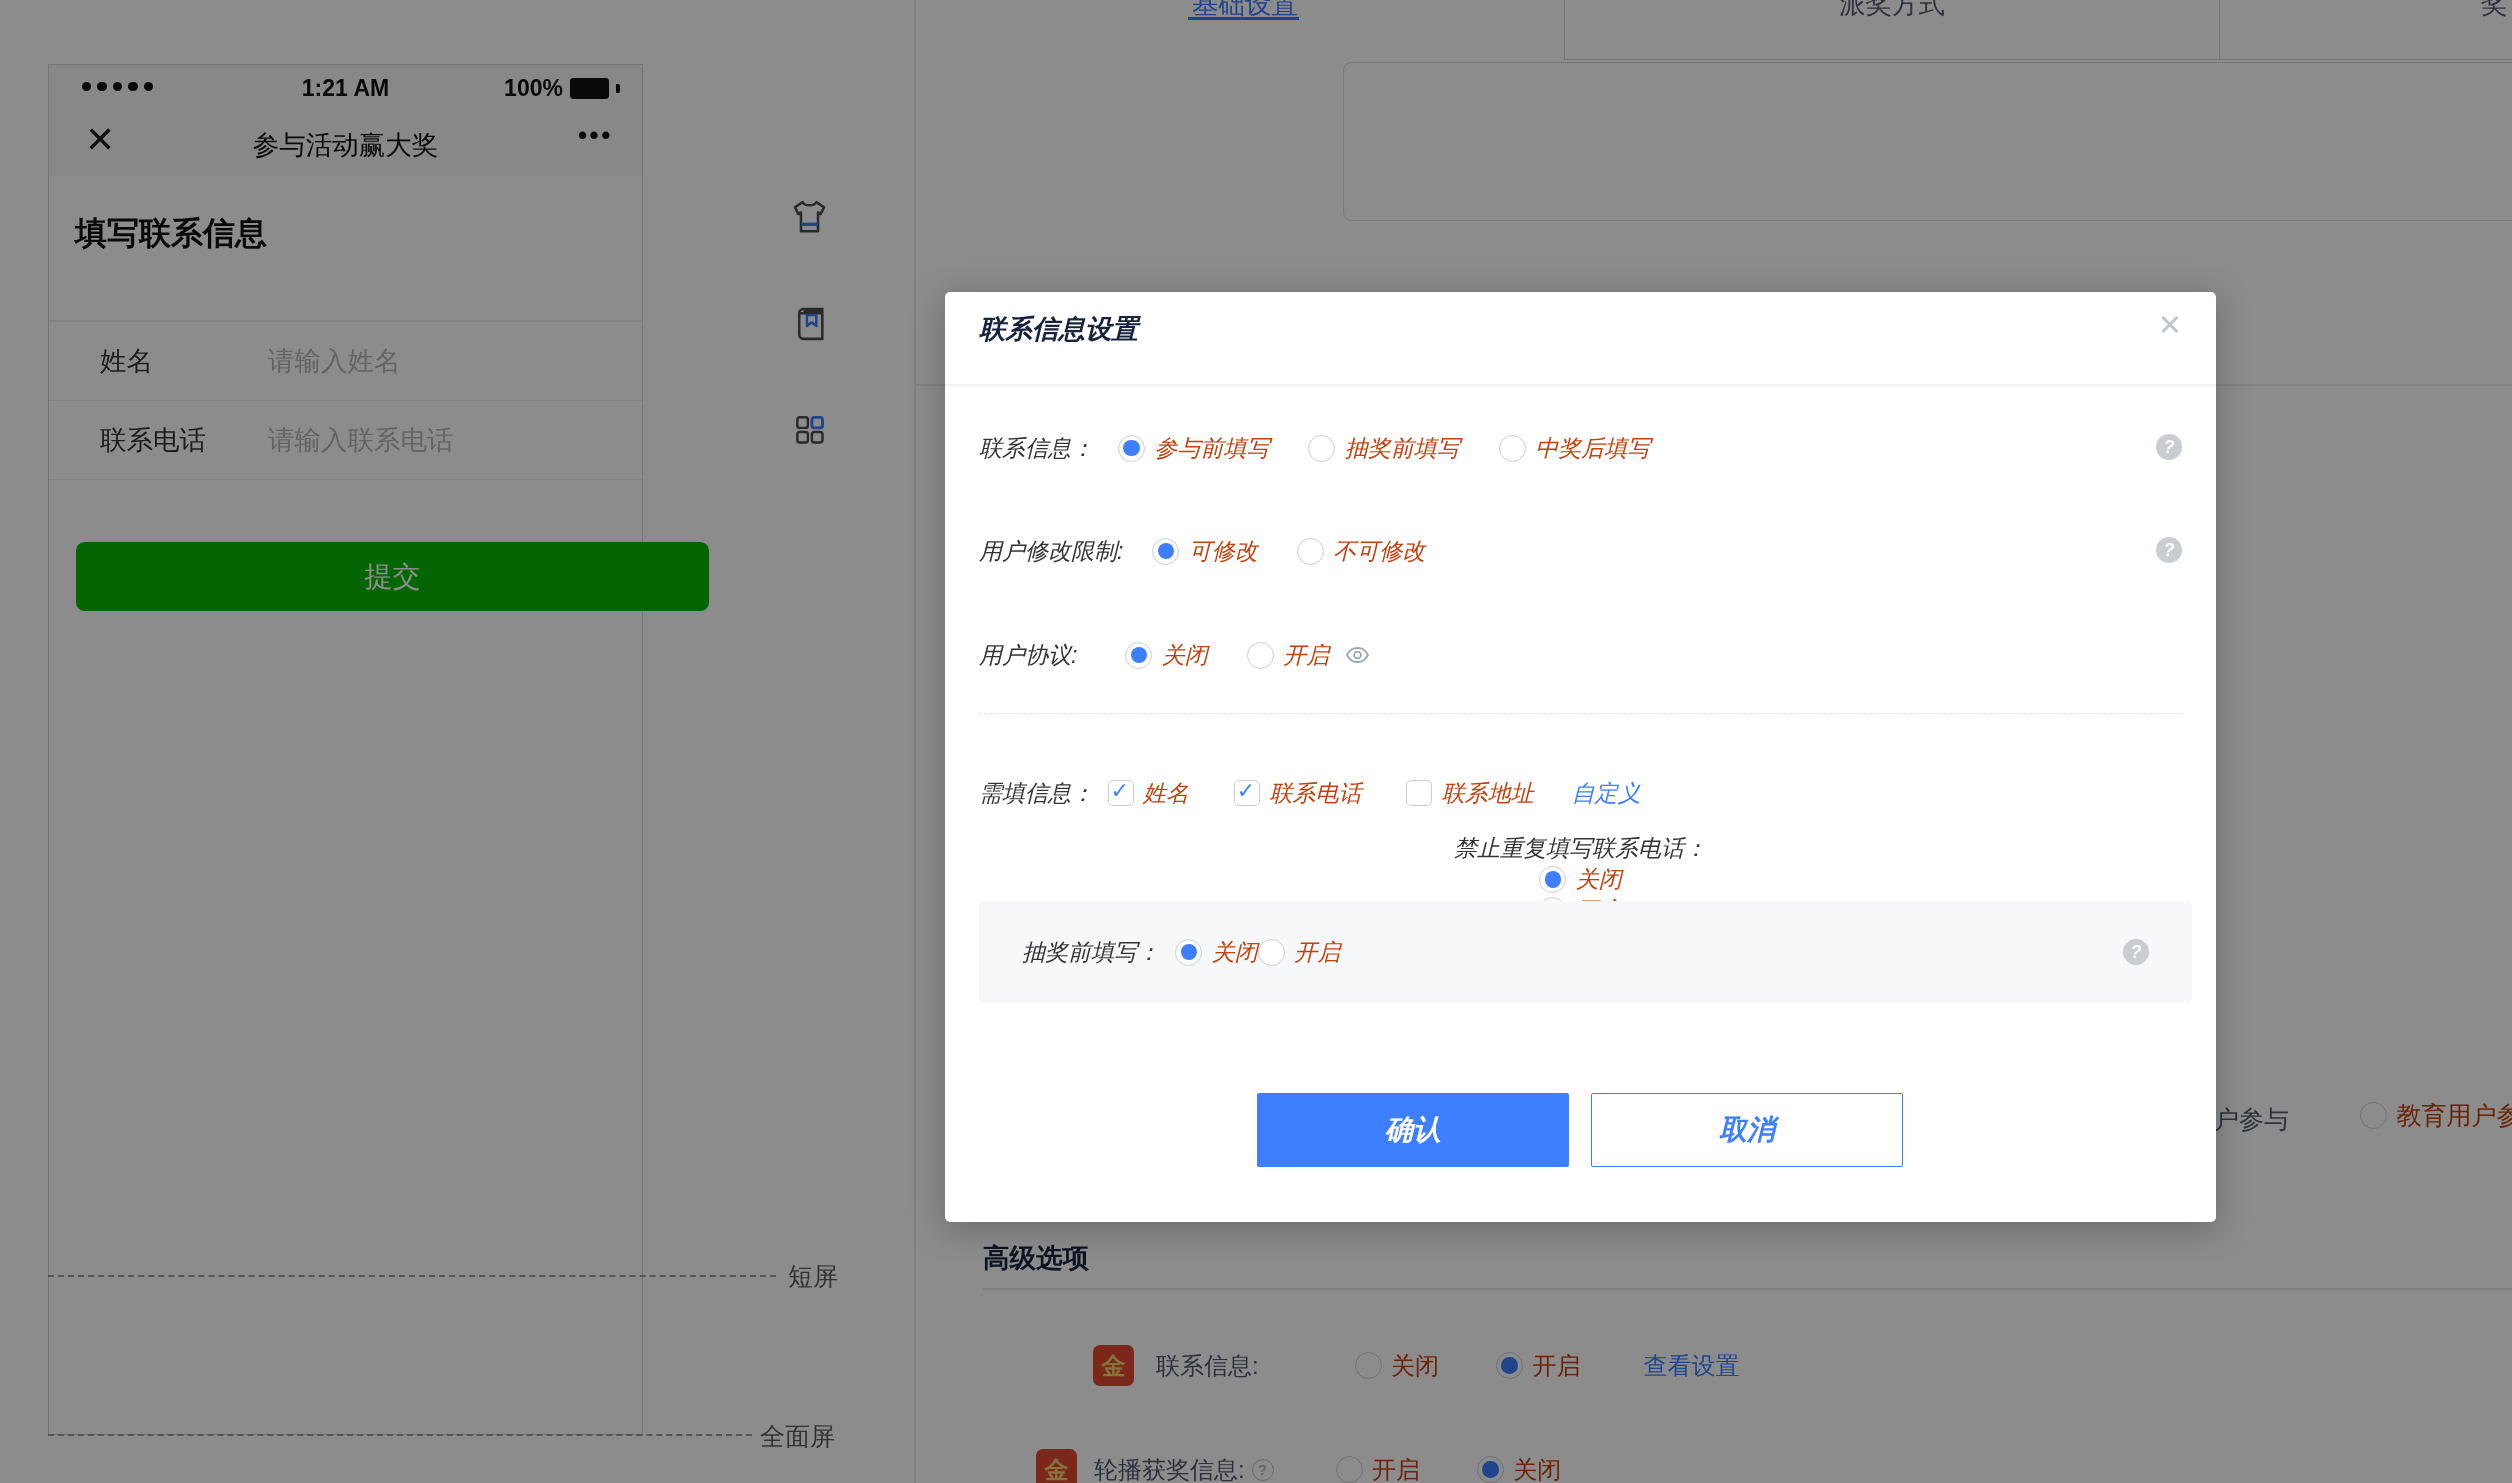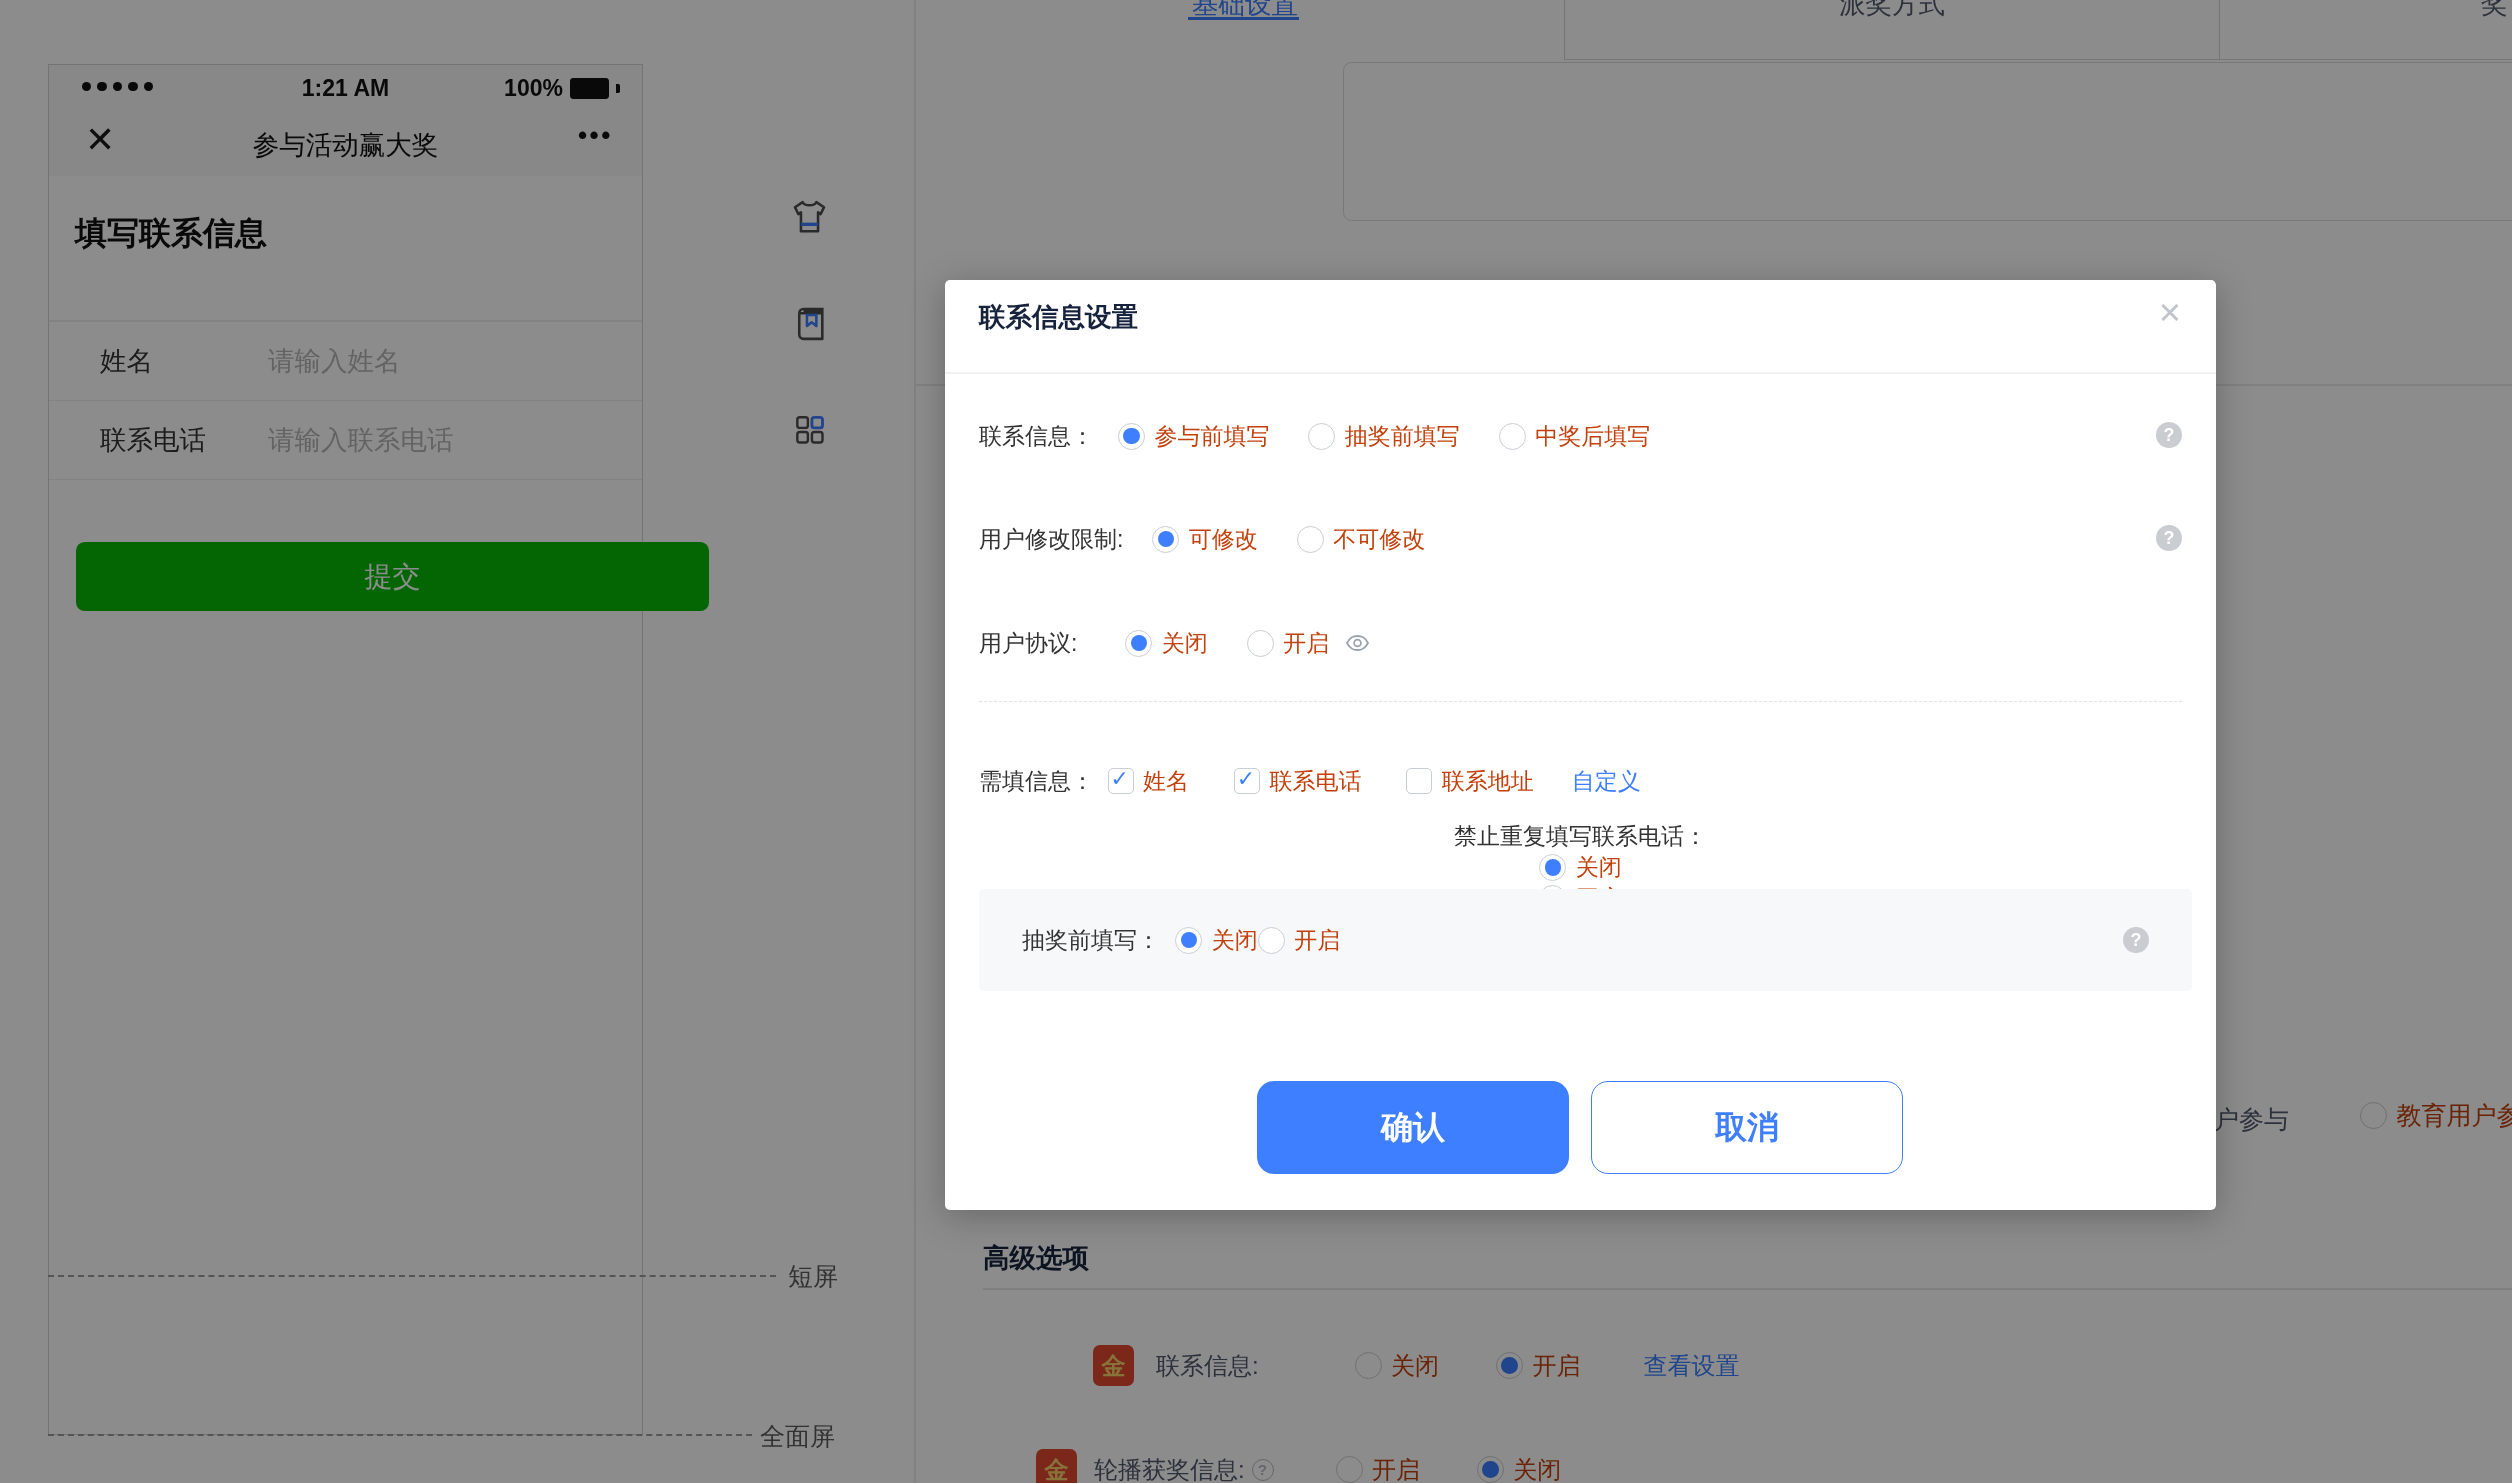--- a/index.html
+++ b/index.html
@@ -62,36 +62,36 @@
   .qmark.outline{background:transparent;border:1.7px solid #b9bcc2;color:#b9bcc2;width:22px;height:22px;font-size:15.4px;box-sizing:border-box;}
   .bluelink{font-size:23px;color:#3D7FFF;white-space:nowrap;}
   
   .advtitle{position:absolute;left:983px;top:1240px;font-size:26.5px;font-weight:600;color:#17233d;}
   .advrow{position:absolute;display:flex;align-items:center;}
   .badge{width:41px;height:41px;border-radius:6.9px;background:#E04931;color:#F6D26B;
     font-size:24px;font-weight:700;display:flex;align-items:center;justify-content:center;flex:0 0 auto;}
   .advlabel{font-size:24px;color:#515a6e;white-space:nowrap;}
   
   .dim{position:absolute;left:0;top:0;right:0;bottom:0;background:rgba(0,0,0,0.45);z-index:5;}
-  .modal{position:absolute;left:945px;top:280px;width:1271px;height:930px;background:#fff;
-    border-radius:5.1px;box-shadow:0 6.9px 34px rgba(0,0,0,0.25);z-index:10;}
+  .modal{position:absolute;left:945px;top:292px;width:1271px;height:930px;background:#fff;
+    border-radius:5.1px;box-shadow:0 6.9px 34px rgba(0,0,0,0.25);z-index:10;font-style:italic;}
   .mtitle{position:absolute;left:34px;top:19px;font-size:26.5px;font-weight:700;color:#17233d;}
   .mclose{position:absolute;right:34px;top:19px;font-size:29px;color:#c0c4cc;font-weight:300;line-height:1;}
   .mheaderline{position:absolute;left:0;right:0;top:92px;height:1.7px;background:#f0f1f3;}
   .mrow{position:absolute;left:34px;right:34px;height:38px;display:flex;align-items:center;}
   .mlabel{font-size:23px;color:#333;white-space:nowrap;}
   .mrow .gap{width:39px;flex:0 0 auto;}
   .mrow .help-right{position:absolute;right:0;top:5.1px;}
   .mdash{position:absolute;left:34px;right:34px;top:421px;border-top:1.7px dashed #e3e5e8;}
   .graybox{position:absolute;left:34px;right:24px;top:609px;height:102px;background:#f7f8f9;
     border-radius:5.1px;}
   .graybox-inner{position:absolute;left:43px;top:0;bottom:0;display:flex;align-items:center;}
   .graybox .help-right2{position:absolute;right:43px;top:38px;}
-  .btn{position:absolute;top:801px;width:312px;height:93px;border-radius:17px;box-sizing:border-box;
-    display:flex;align-items:center;justify-content:center;font-size:32px;font-weight:700;}
+  .btn{position:absolute;top:801px;width:312px;height:74px;border-radius:2px;box-sizing:border-box;
+    display:flex;align-items:center;justify-content:center;font-size:28px;font-weight:700;}
   .btn-confirm{left:312px;background:#3D7FFF;color:#fff;}
   .btn-cancel{left:646px;background:#fff;color:#3D7FFF;border:1.7px solid #3D7FFF;}
   .eye{margin-left:12px;display:inline-flex;}
 </style>
 </head>
 <body>
 
 <div class="screen">
 
   <div class="col-divider"></div>

